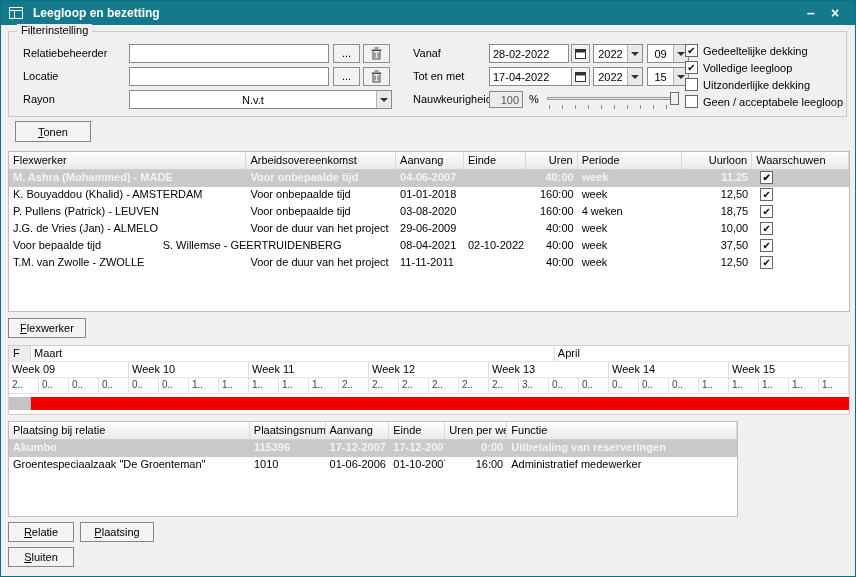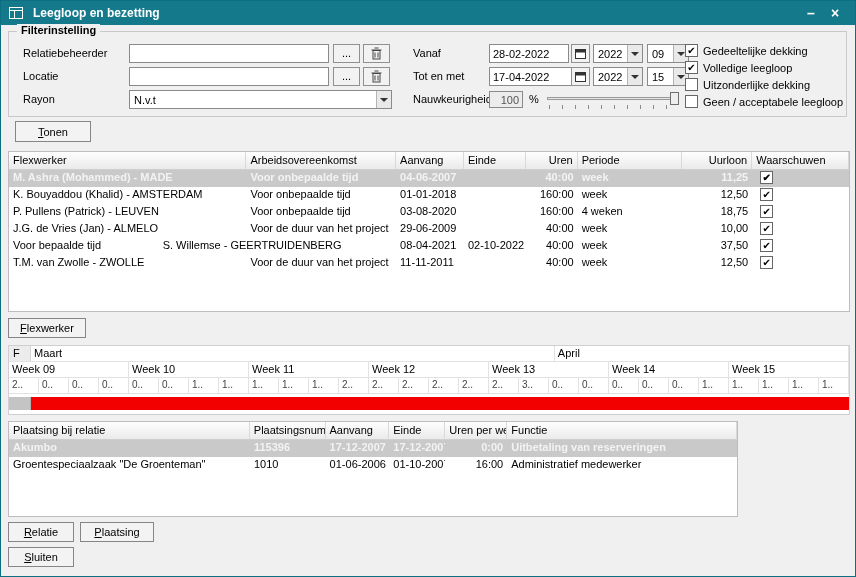--- a/index.html
+++ b/index.html
@@ -10,31 +10,31 @@
   
   .titlebar { position:absolute; left:0; top:0; right:0; height:24px; background:#15798c;
               display:flex; align-items:center; padding:0 8px; color:#fff; }
   .title-text { font-size:12px; font-weight:bold; margin-left:10px; flex:1; white-space:nowrap; }
   .tb-btn { width:24px; text-align:center; font-size:14px; font-weight:bold; cursor:default; }
 
   
   .groupbox { position:absolute; left:7px; top:30px; width:839px; height:86px;
               border:1px solid #c9c9c9; }
   .groupbox-label { position:absolute; top:-8px; left:8px; background:#f0f0f0;
-                    padding:0 4px; font-size:11px; font-weight:bold; }
+                    padding:0 4px; font-size:11px; font-weight:normal; }
 
   .lbl { position:absolute; font-size:11px; color:#000; white-space:nowrap; }
   .tinput { position:absolute; height:19px; border:1px solid #8a8a8a; background:#fff;
             font-size:11px; padding:0 3px; }
   .tinput:disabled { background:#ececec; color:#555; }
   .sbtn { position:absolute; height:19px; background:#f2f2f2; border:1px solid #909090;
           font-size:11px; line-height:15px; text-align:center; padding:0; }
 
   .combo { position:absolute; height:19px; border:1px solid #8a8a8a; background:#fff;
-           display:flex; align-items:center; font-size:11px; }
+           display:flex; align-items:center; font-size:11px;text-align:center; }
   .combo .val { flex:1; padding:0 4px; overflow:hidden; white-space:nowrap; }
   .combo .arw { width:15px; align-self:stretch; background:#e9e9e9; border-left:1px solid #b4b4b4; position:relative; }
   .combo .arw::after { content:""; position:absolute; left:3px; top:7px;
                        border:4px solid transparent; border-top:4px solid #333; }
 
   .cb { width:13px; height:13px; border:1px solid #666; background:#fff; font-size:10px;
         line-height:12px; text-align:center; color:#000; display:inline-block; flex:none; }
   .cb-row { display:flex; align-items:center; gap:5px; height:17px; font-size:11px; white-space:nowrap; }
   .checkbox-list { position:absolute; left:676px; top:10px; width:160px; }
 

